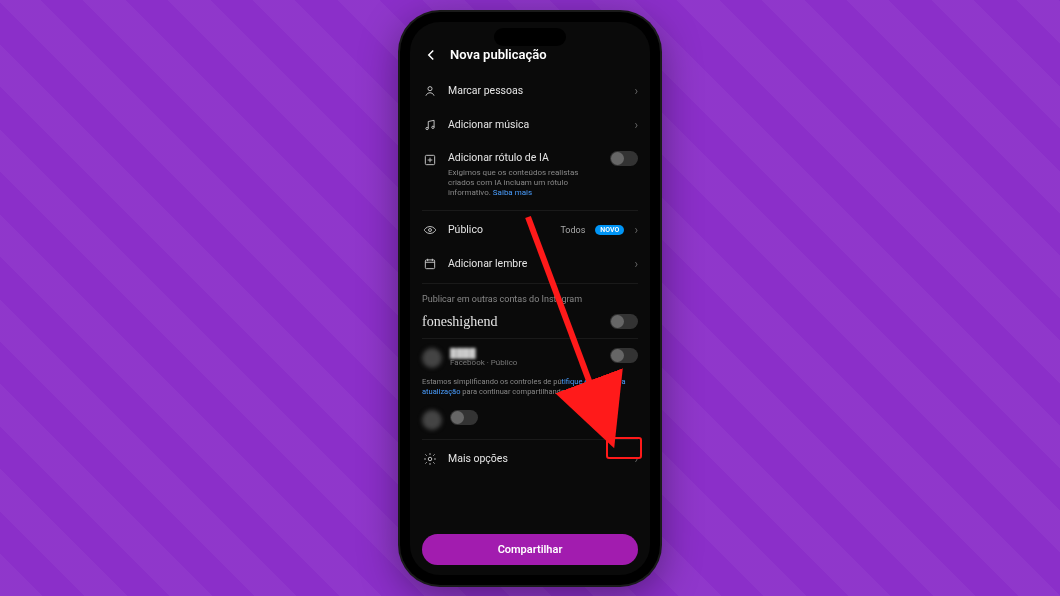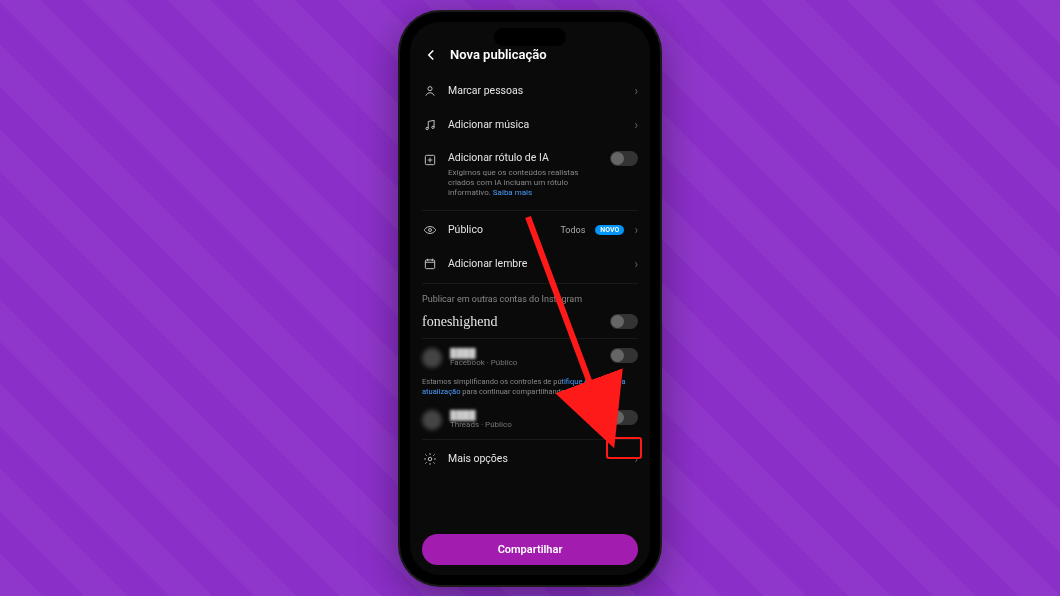--- a/index.html
+++ b/index.html
@@ -206,24 +206,20 @@
         </div>
         <div class="toggle"></div>
       </div>
 
       <div class="disclaimer">
         <span>Estamos simplificando os controles de pú</span><span class="link">tifique e confirme a atualização</span><span> para continuar compartilhando no Facebook.</span>
       </div>
 
       <div class="account-row">
         <div class="avatar"></div>
-        <div class="acc-info">
-          <div class="acc-name">████</div>
-          <div class="acc-sub">Threads · Público</div>
-        </div>
         <div class="toggle"></div>
       </div>
 
       <div class="divider"></div>
 
       <div class="row">
         <div class="row-icon">
           <svg viewBox="0 0 24 24" width="14" height="14" fill="none" stroke="#ccc" stroke-width="1.6">
               <circle cx="12" cy="12" r="3"></circle>
               <path d="M12 2v3M12 19v3M4.2 4.2l2.1 2.1M17.7 17.7l2.1 2.1M2 12h3M19 12h3M4.2 19.8l2.1-2.1M17.7 6.3l2.1-2.1"></path>

